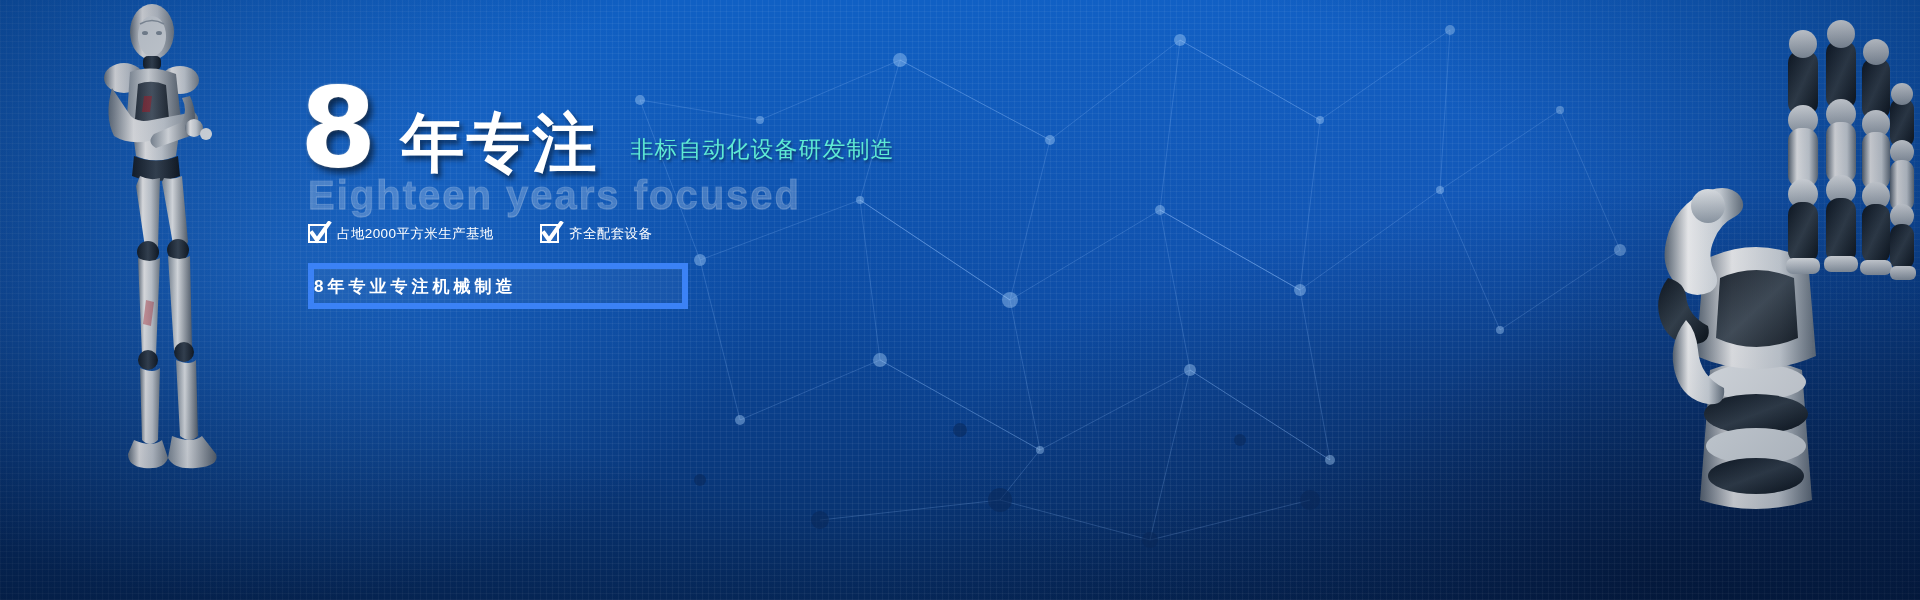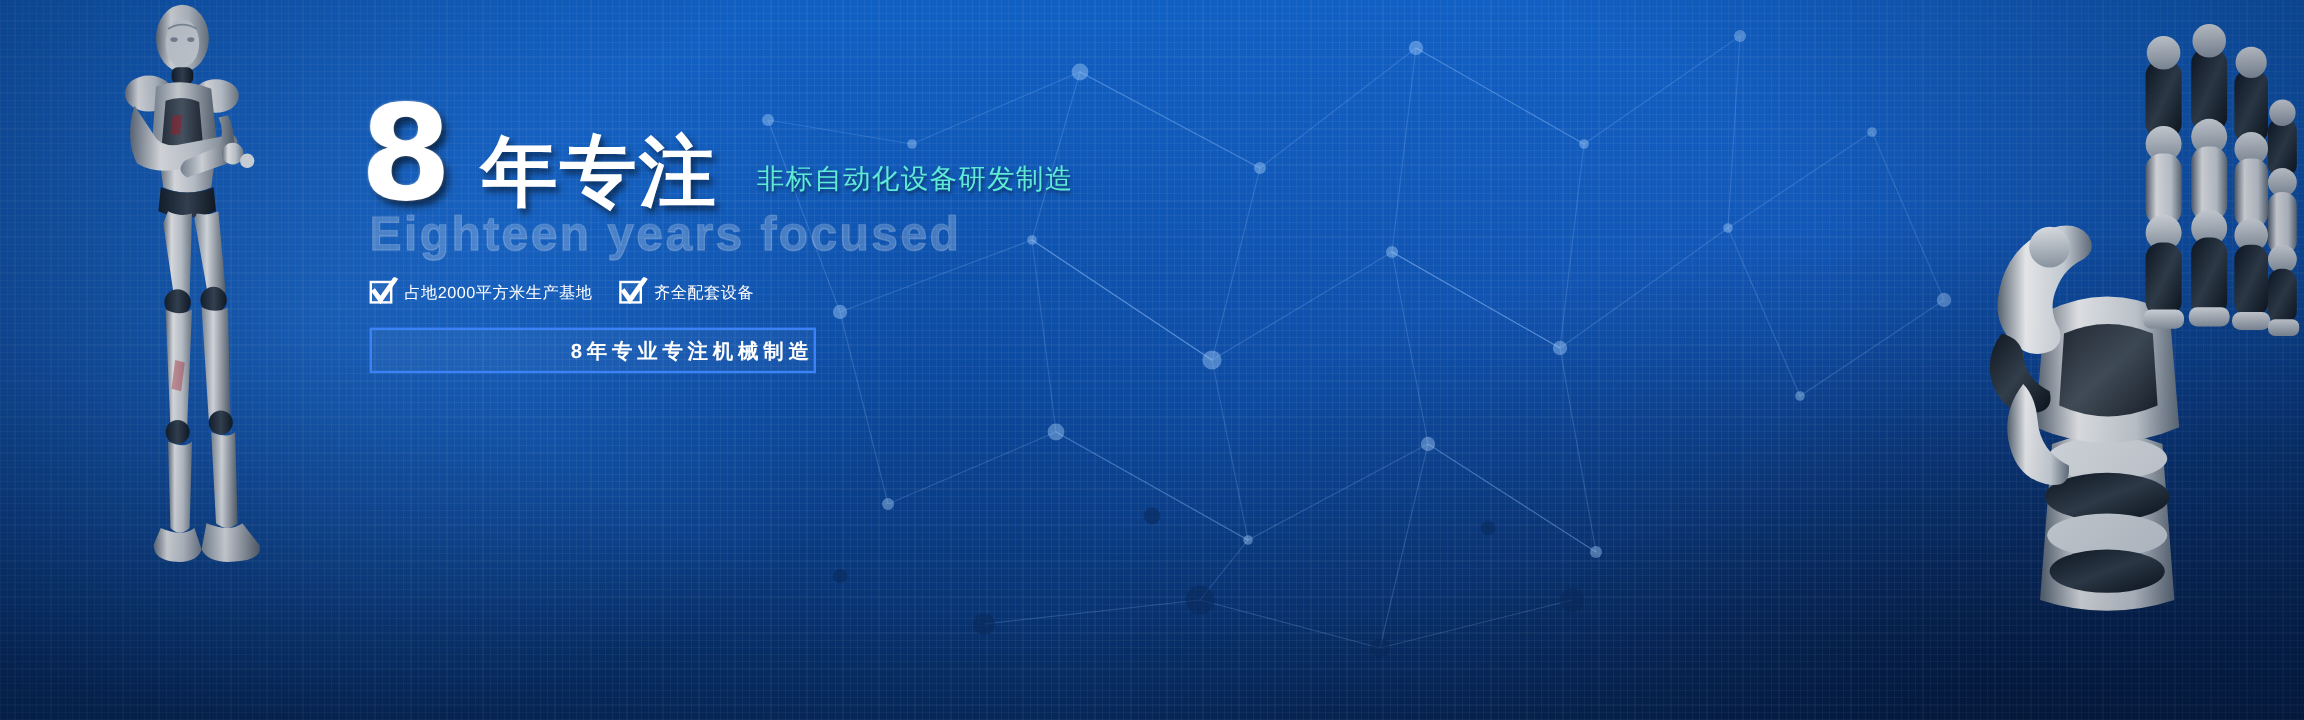--- a/index.html
+++ b/index.html
@@ -63,33 +63,33 @@
   }
   .ghost{
     margin-top:-6px;margin-left:8px;
     font-size:40px;font-weight:bold;letter-spacing:2px;
     color:rgba(255,255,255,.16);
     -webkit-text-stroke:1px rgba(255,255,255,.20);
     text-shadow:0 1px 0 rgba(255,255,255,.08);
     font-family:Liberation Sans, sans-serif;
   }
   .checks{
-    margin-top:16px;margin-left:8px;
-    display:grid;grid-template-columns:208px 260px;row-gap:16px;column-gap:0;
+    margin-top:6px;margin-left:8px;
+    display:grid;grid-template-columns:208px 260px;row-gap:16px;column-gap:0;gap:24px;
   }
   .check-item{display:flex;align-items:center;gap:10px;}
   .cbox{
     position:relative;width:15px;height:15px;flex:0 0 auto;
     border:2px solid #ffffff;background:rgba(255,255,255,.06);
   }
   .cbox svg{position:absolute;left:-2px;top:-5px;}
   .check-label{font-size:13.5px;color:#ffffff;white-space:nowrap;letter-spacing:.4px;}
   .cta{
     margin-top:20px;margin-left:8px;width:368px;height:34px;
-    border:2px solid #3b82f6;display:flex;align-items:center;justify-content:flex-end;
+    border:6px solid #3b82f6;display:flex;align-items:center;justify-content:flex-start;
     background:rgba(255,255,255,.04);
   }
   .cta-text{font-size:17px;font-weight:bold;color:#ffffff;letter-spacing:4px;white-space:nowrap;}
 </style>
 </head>
 <body>
 
 <div class="banner">
 
   <div class="bg-vert"></div>

